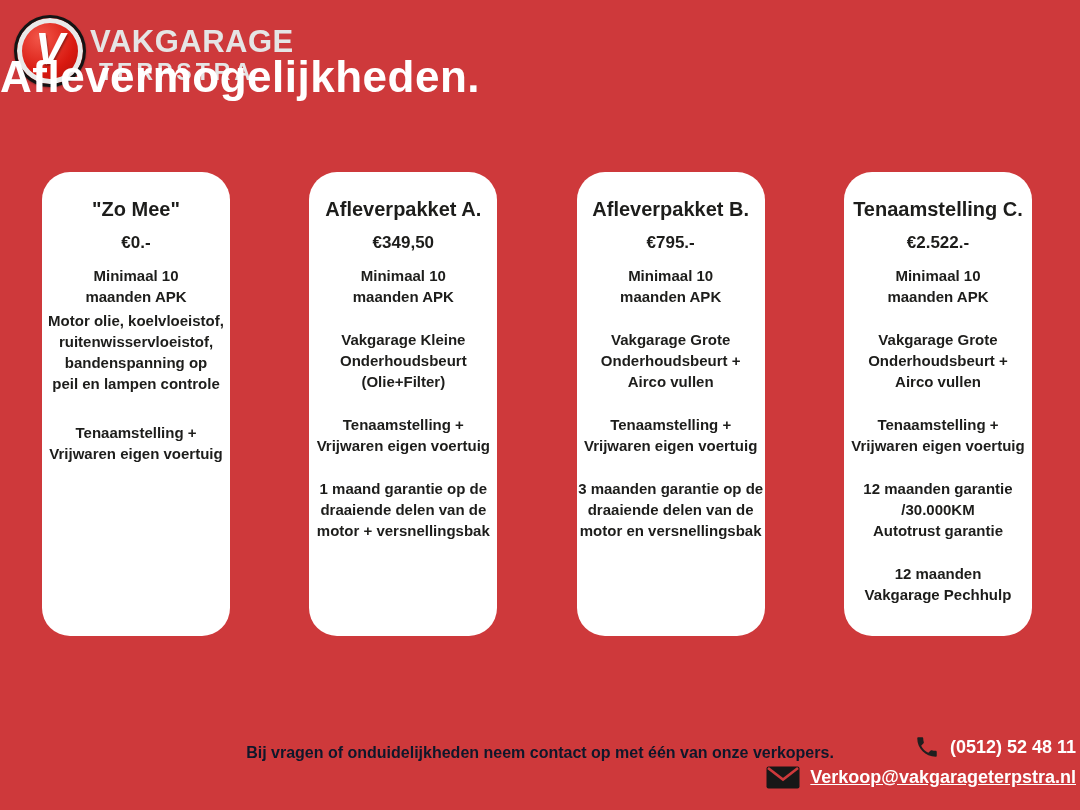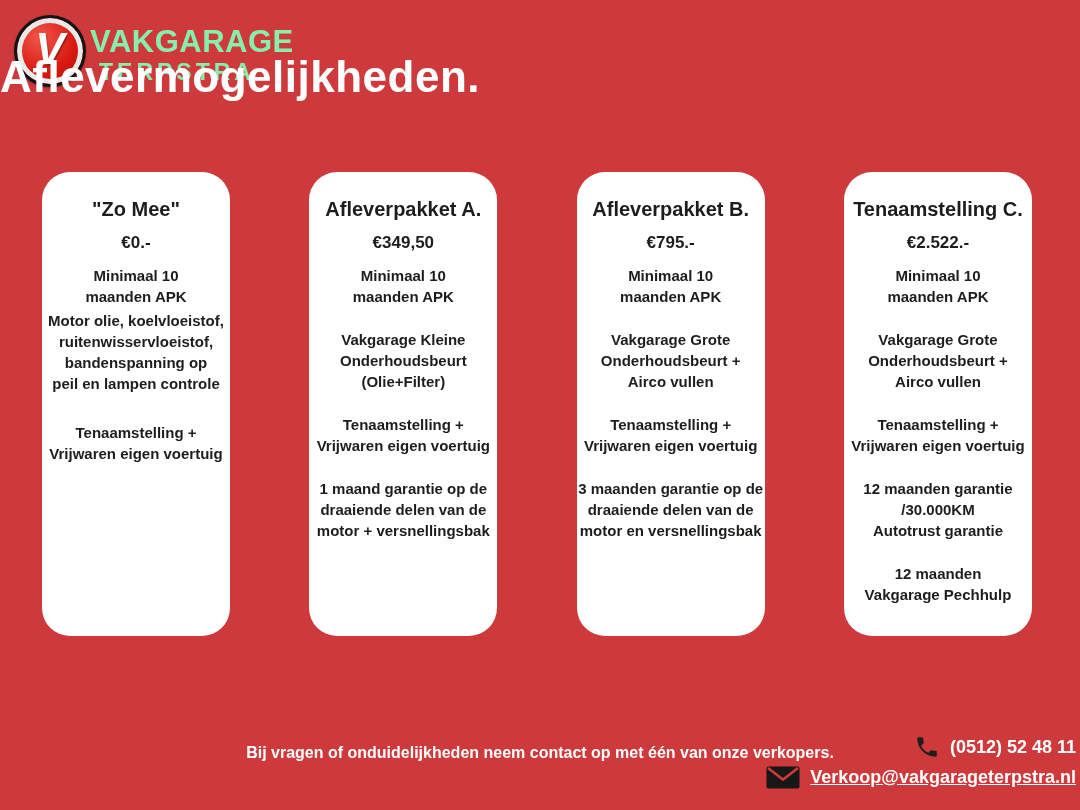--- a/index.html
+++ b/index.html
@@ -21,21 +21,21 @@
     background: radial-gradient(circle at 35% 30%, #f2574a 0%, #d91910 55%, #a30d07 100%);
     border: 3px solid #141414;
     box-shadow: inset 0 0 0 5px #e9e9e9, 0 1px 2px rgba(0,0,0,.35);
     display: flex; align-items: center; justify-content: center;
   }
   .logo-v {
     color: #fff; font-size: 44px; font-weight: 900; font-style: italic;
     line-height: 1; text-shadow: 1px 2px 2px rgba(0,0,0,.35);
     transform: translateY(-2px);
   }
-  .brand { position: absolute; left: 90px; top: 26px; color: #86efac; }
+  .brand { position: absolute; left: 90px; top: 26px; color: #e5e5e5; }
   .brand-name { font-size: 31px; font-weight: 800; letter-spacing: 0.5px; line-height: 1; }
   .brand-sub { font-size: 23px; font-weight: 700; letter-spacing: 4px; margin: 4px 0 0 9px; line-height: 1; }
   .page-title {
     position: absolute; left: 0; right: 0; top: 52px;
     color: #ffffff;
     font-size: 44px; font-weight: 700; letter-spacing: 0.5px;
   }
 
   
   .cards {
@@ -54,21 +54,21 @@
     white-space: pre-line; margin: 22px -5px 0;
   }
   .para.first { margin-top: 12px; }
   .para.tight { margin-top: 3px; }
   .para.loose { margin-top: 28px; }
 
   
   .footer { position: absolute; left: 0; right: 0; bottom: 0; height: 100px; }
   .footer-note {
     position: absolute; left: 0; right: 0; top: 34px;
-    text-align: center; color: #ffffff; font-size: 16px; font-weight: 700;
+    text-align: center; color: #0f172a; font-size: 16px; font-weight: 700;
   }
   .contact-row {
     position: absolute; right: 4px;
     display: flex; align-items: center; gap: 10px;
     color: #ffffff; font-size: 18px; font-weight: 700;
   }
   .contact-phone { top: 24px; }
   .contact-email { top: 56px; text-decoration: underline; }
   .icon { display: inline-flex; align-items: center; }
 </style>

